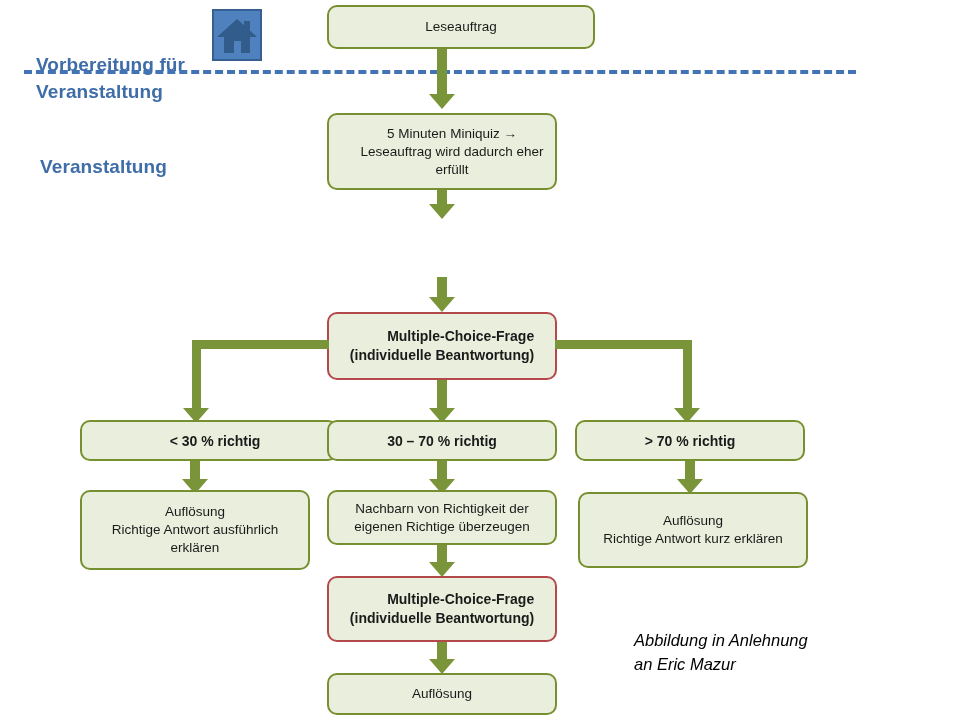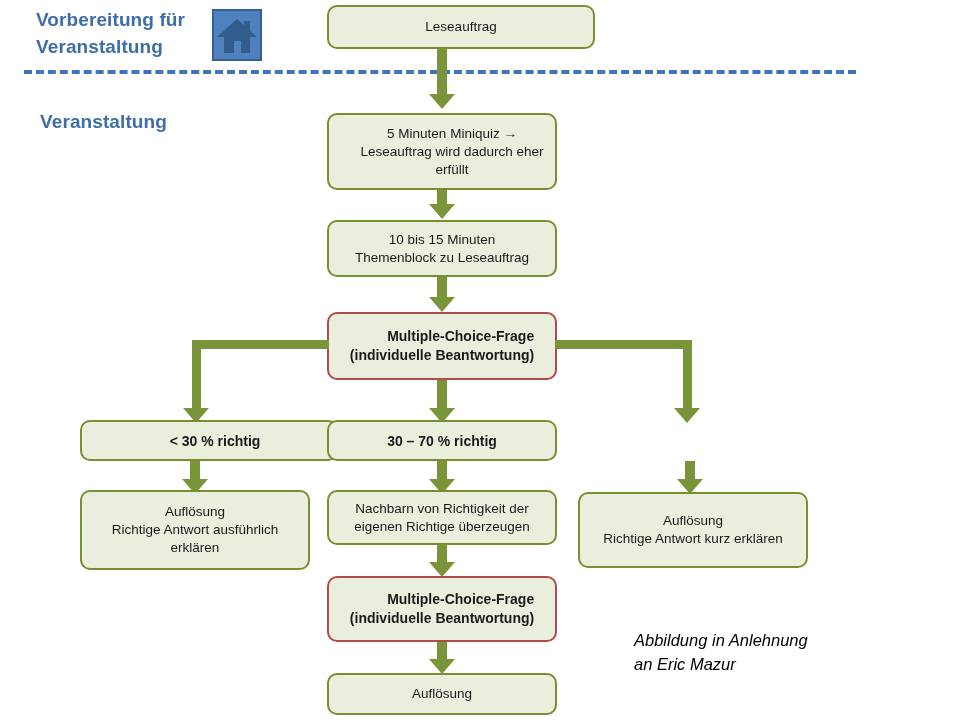--- a/index.html
+++ b/index.html
@@ -18,20 +18,21 @@
 
   
   .phase-label {
     position: absolute;
     color: #3E6DA8;
     font-weight: bold;
     font-size: 19px;
     line-height: 27px;
     letter-spacing: 0.1px;
     white-space: pre-line;
+    margin-top: 45px;
   }
   #phase-prep { left: 36px; top: 6px; }
   #phase-event { left: 40px; top: 108px; }
 
   
   #house-icon {
     position: absolute;
     left: 212px;
     top: 9px;
     width: 50px;
@@ -133,22 +134,20 @@
   <div class="conn" style="left:437px; top:49px; width:10px; height:47px;"></div>
   <div class="arrowhead" style="left:429px; top:94px;"></div>
 
   <div class="node" style="left:327px; top:113px; width:230px; height:77px;padding-left:28px;">5 Minuten Miniquiz →
 Leseauftrag wird dadurch eher
 erfüllt</div>
 
   <div class="conn" style="left:437px; top:190px; width:10px; height:18px;"></div>
   <div class="arrowhead" style="left:429px; top:204px;"></div>
 
-  <div class="node" style="left:327px; top:220px; width:230px; height:57px;">10 bis 15 Minuten
-Themenblock zu Leseauftrag</div>
 
   <div class="conn" style="left:437px; top:277px; width:10px; height:22px;"></div>
   <div class="arrowhead" style="left:429px; top:297px;"></div>
 
   <div class="node accent" style="left:327px; top:312px; width:230px; height:68px;">Multiple-Choice-Frage
 (individuelle Beantwortung)</div>
 
   <div class="conn" style="left:192px; top:340px; width:137px; height:9px;"></div>
 
   <div class="conn" style="left:192px; top:340px; width:9px; height:72px;"></div>
@@ -159,20 +158,21 @@
   <div class="conn" style="left:683px; top:340px; width:9px; height:72px;"></div>
   <div class="arrowhead" style="left:674px; top:408px;"></div>
 
   <div class="conn" style="left:437px; top:380px; width:10px; height:32px;"></div>
   <div class="arrowhead" style="left:429px; top:408px;"></div>
 
   <div class="node bold" style="left:80px; top:420px; width:258px; height:41px;padding-left:20px;">&lt; 30 % richtig</div>
 
   <div class="node bold" style="left:327px; top:420px; width:230px; height:41px;">30 – 70 % richtig</div>
 
+  <div class="node bold" style="left:575px; top:420px; width:230px; height:41px;">&gt; 70 % richtig</div>
 
   <div class="conn" style="left:190px; top:461px; width:10px; height:22px;"></div>
   <div class="arrowhead" style="left:182px; top:479px;"></div>
 
   <div class="conn" style="left:437px; top:461px; width:10px; height:22px;"></div>
   <div class="arrowhead" style="left:429px; top:479px;"></div>
 
   <div class="conn" style="left:685px; top:461px; width:10px; height:22px;"></div>
   <div class="arrowhead" style="left:677px; top:479px;"></div>
 

